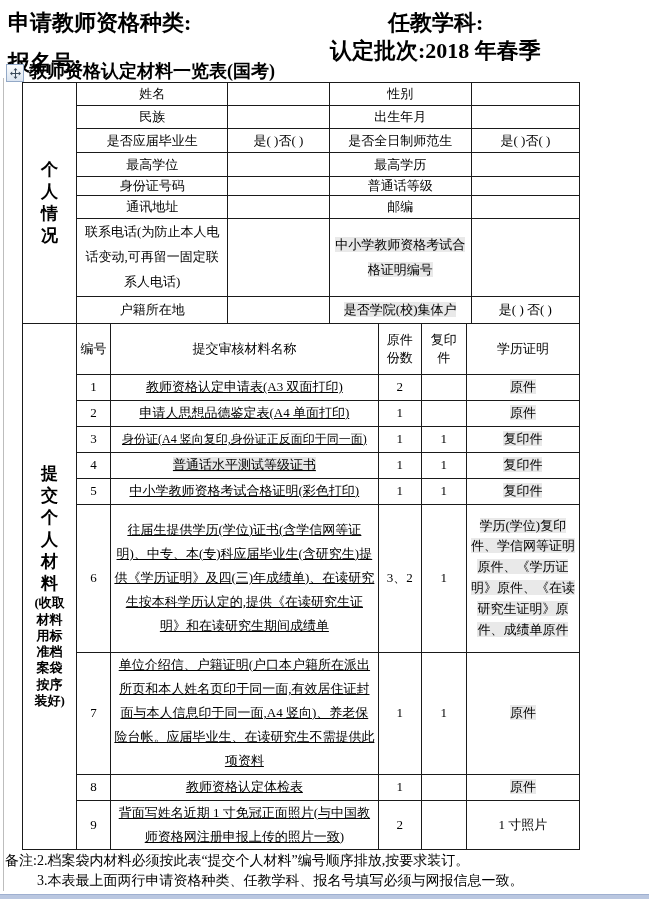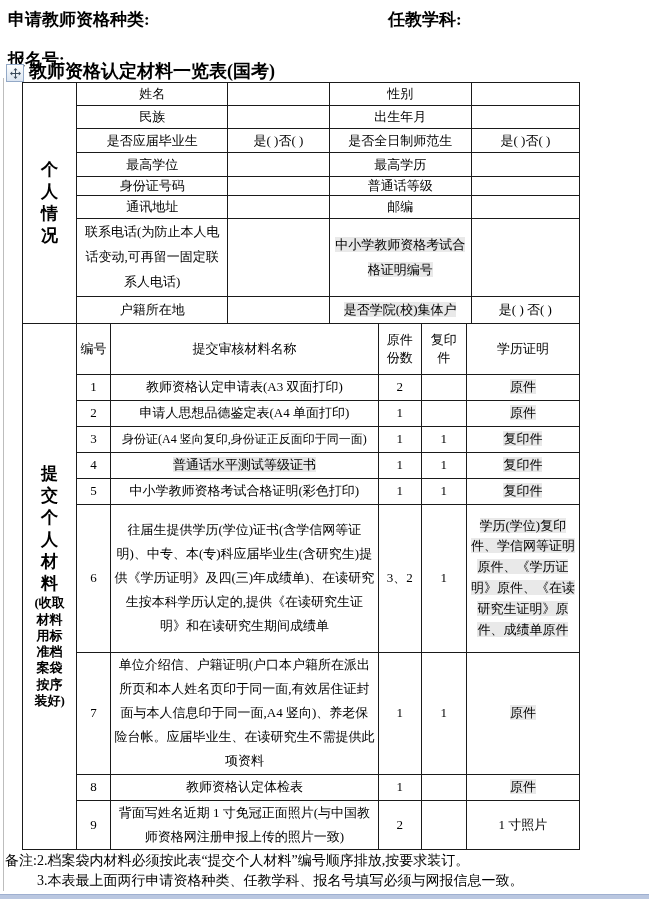--- a/index.html
+++ b/index.html
@@ -1,19 +1,19 @@
 <!DOCTYPE html>
 <html><head>
 <meta charset="utf-8">
 <style>
   html,body{margin:0;padding:0;background:#ffffff;}
   .page{position:relative;width:649px;height:899px;background:#fff;overflow:hidden;
         font-family:"Liberation Serif","DejaVu Serif",serif;color:#000;}
   
-  .hdr{position:absolute;font-weight:bold;font-size:17px;white-space:nowrap;}
+  .hdr{position:absolute;font-weight:bold;font-size:22px;white-space:nowrap;}
   .hdr.l1a{left:8px;top:8px;}
   .hdr.l1b{left:388px;top:8px;}
   .hdr.l2a{left:8px;top:48px;}
   .hdr.l2b{left:330px;top:36px;}
   .doc-title{position:absolute;left:0;top:59px;width:600px;text-align:left;
              font-weight:bold;font-size:18px;padding-left:29px;}
   
   .move-handle{position:absolute;left:6px;top:64px;width:16px;height:16px;
                border:1px solid #93a9c7;background:linear-gradient(#fdfefe,#dbe5f1);
                display:flex;align-items:center;justify-content:center;cursor:move;}
@@ -22,40 +22,41 @@
   
   .tbl-wrap{position:absolute;left:22px;top:82px;}
   table{border-collapse:collapse;table-layout:fixed;width:558px;}
   td,th{border:1.5px solid #1a1a1a;padding:0 3px;text-align:center;vertical-align:middle;
         font-size:13px;font-weight:normal;overflow:hidden;}
   .t2{margin-top:-1.5px;}
   
   .side{font-weight:bold;}
   .side-main{width:19px;margin:0 auto;word-break:break-all;font-size:17px;line-height:1.3;font-weight:bold;}
   .side-note{width:32px;margin:0 auto;word-break:break-all;font-size:13px;line-height:1.25;font-weight:bold;text-align:center;}
-  .name-cell{line-height:1.85;}
+  .name-cell{line-height:1.85;text-decoration:underline;}
   .collect-cell{line-height:1.6;}
   .multiline{line-height:1.9;}
   .hl{background:#e9e9e9;}
   
   .notes{position:absolute;left:5px;top:851px;width:640px;font-size:14px;line-height:19.5px;display:flex;}
   .notes-prefix{white-space:nowrap;}
   .notes-list div{white-space:nowrap;}
   
   .bottom-bar{position:absolute;left:0;right:0;bottom:0;height:4px;background:#bac7e0;border-top:1px solid #9fb0d0;}
   svg{display:block;}
 </style>
 </head>
 <body>
 
 <div class="page">
 
   <span class="hdr l1a">申请教师资格种类:</span>
   <span class="hdr l1b">任教学科:</span>
   <span class="hdr l2a">报名号:</span>
+  <span class="hdr l2b">认定批次:2018 年春季</span>
 
   <div class="doc-title">教师资格认定材料一览表(国考)</div>
 
   <div class="move-handle">
     <svg width="11" height="11" viewBox="0 0 11 11">
       <g fill="#3b4a5a">
         <rect x="5" y="1.5" width="1" height="8"></rect>
         <rect x="1.5" y="5" width="8" height="1"></rect>
         <polygon points="5.5,0 3.5,2.2 7.5,2.2"></polygon>
         <polygon points="5.5,11 3.5,8.8 7.5,8.8"></polygon>

